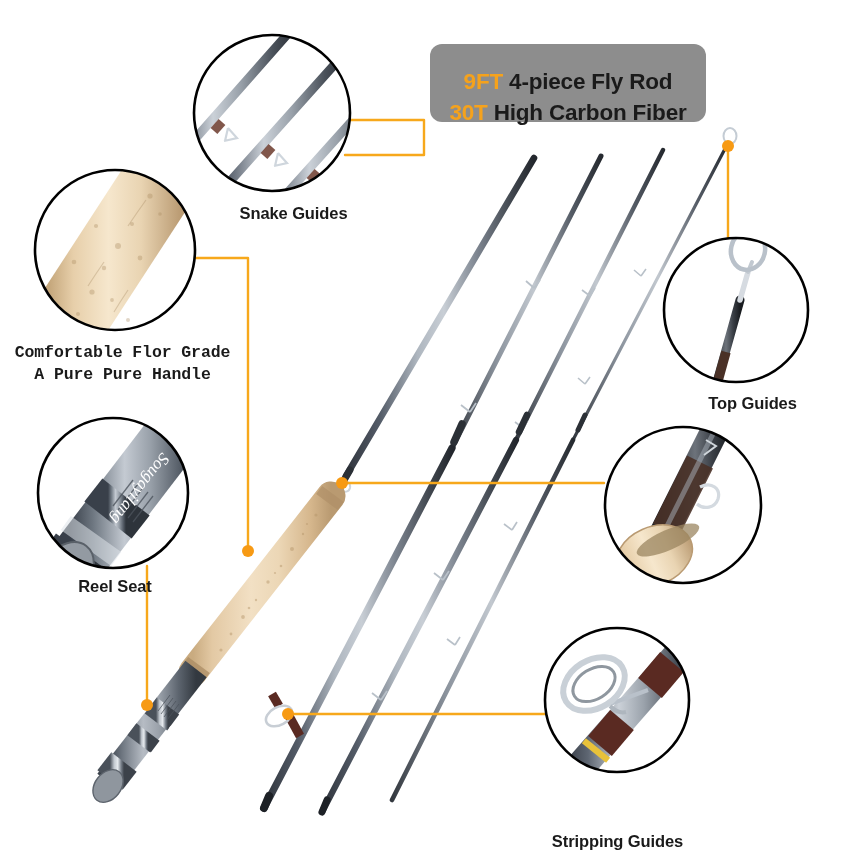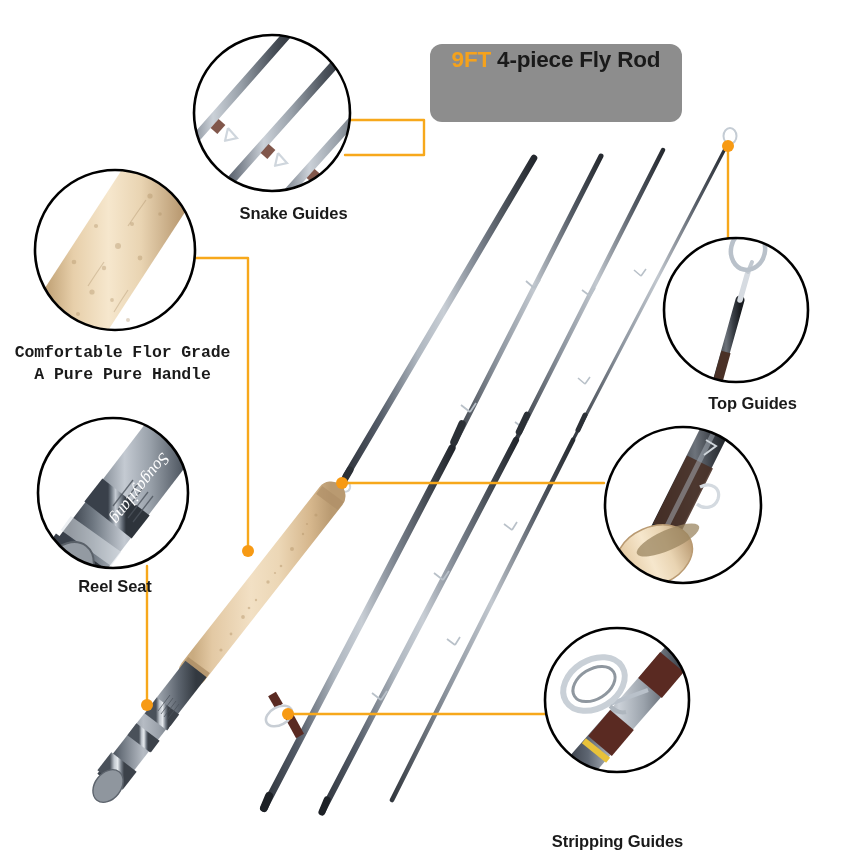--- a/index.html
+++ b/index.html
@@ -9,25 +9,25 @@
     font-family:"Liberation Sans","DejaVu Sans",sans-serif;
     position:relative;
   }
   #stage{position:absolute;left:0;top:0;width:850px;height:850px;background:#fff;}
   .layer{position:absolute;left:0;top:0;width:850px;height:850px;}
   svg.layer{overflow:visible;}
 
   
   #banner{
     position:absolute;
-    left:430px;top:44px;width:252px;height:78px;
+    left:430px;top:44px;width:276px;height:78px;
     background:#8d8d8d;
     border-radius:12px;
     box-sizing:border-box;
-    padding:0 0 0 0;
+    padding:22px 0 0 0;
     text-align:center;
   }
   .banner-line{
     font-size:22.5px;
     font-weight:bold;
     color:#1a1a1a;
     line-height:31px;
     white-space:nowrap;
     letter-spacing:-0.2px;
   }
@@ -402,20 +402,24 @@
       </g>
       <circle cx="617" cy="700" r="72" fill="none" stroke="#000" stroke-width="2.6"></circle>
     </g>
   </svg>
 
   <div id="banner">
     <div class="banner-line">
       <span class="banner-hi">9FT</span>
       <span>4-piece Fly Rod</span>
     </div>
+    <div class="banner-line">
+      <span class="banner-hi">30T</span>
+      <span>High Carbon Fiber</span>
+    </div>
   </div>
 
   <div class="caption" id="cap-snake">Snake Guides</div>
 
   <div class="caption two-line" id="cap-cork">
     <div>Comfortable Flor Grade</div>
     <div>A Pure Pure Handle</div>
   </div>
 
   <div class="caption" id="cap-reel">Reel Seat</div>

